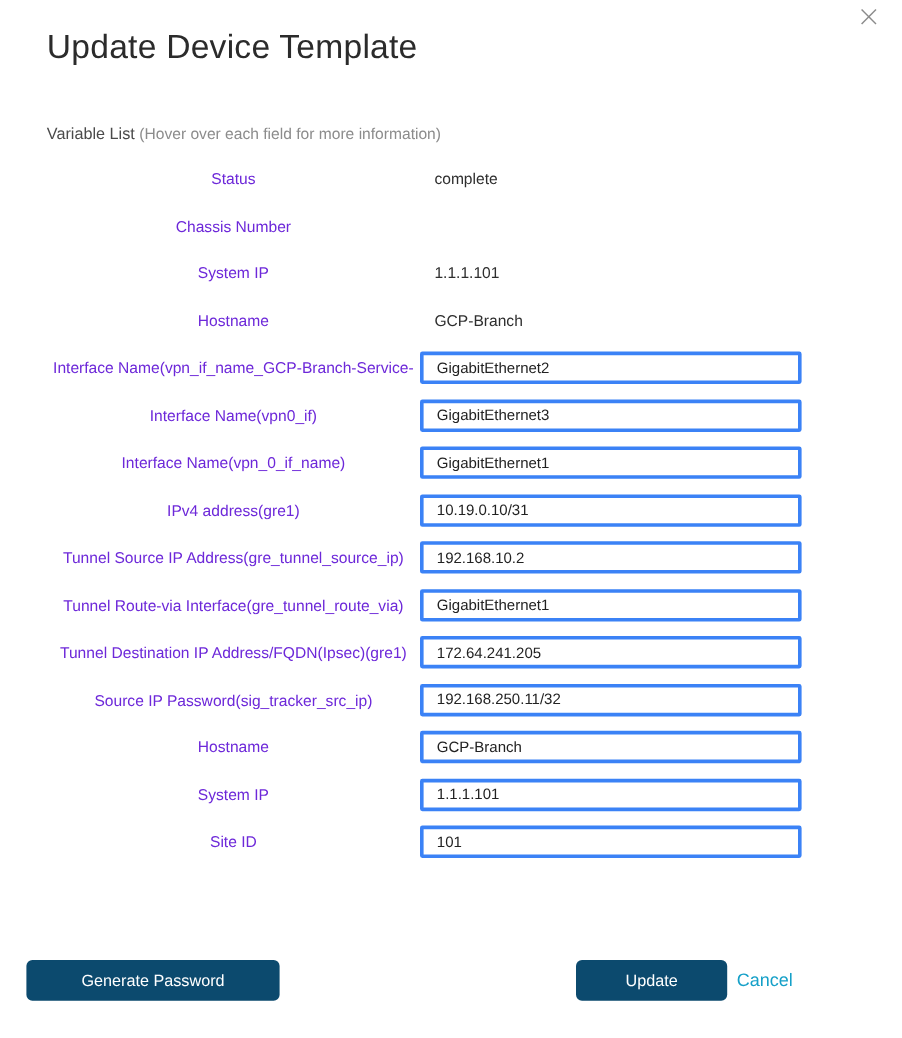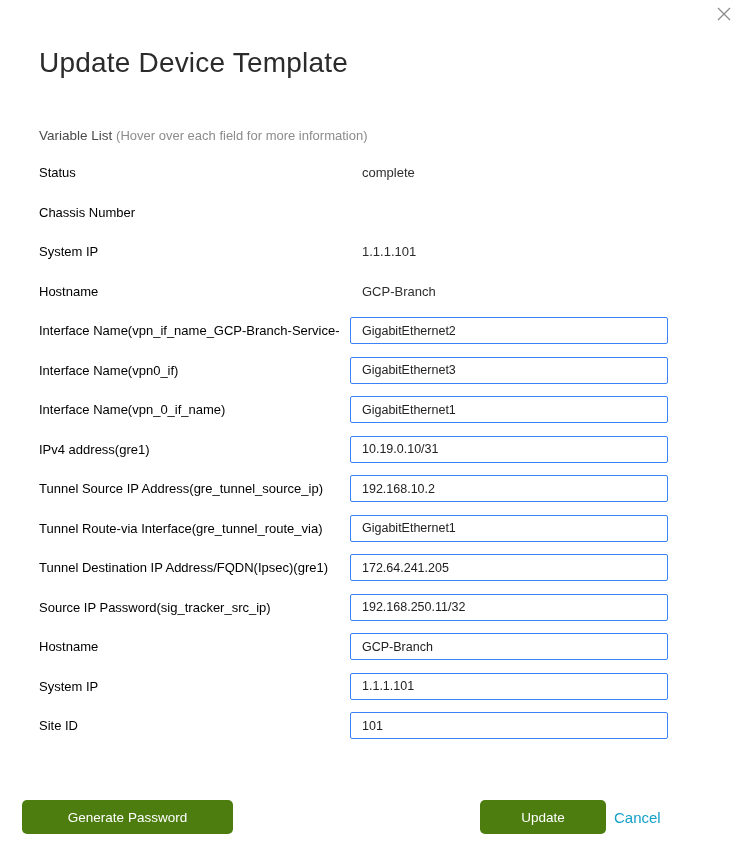--- a/index.html
+++ b/index.html
@@ -19,21 +19,20 @@
     display: flex; align-items: center; justify-content: center;
   }
   .close-btn svg { display: block; }
 
   .dialog-title {
     font-size: 28px;
     font-weight: 300;
     letter-spacing: 0.2px;
     color: #2b2b2b;
     line-height: 34px;
-    margin-top: 24px;
   }
 
   .section-head { margin-top: 48px; font-size: 13.5px; line-height: 15px; }
   .section-head .head-label { font-weight: normal; color: #4a4a4a; }
   .section-head .head-note { font-weight: normal; color: #8c8c8c; font-size: 13px; }
 
   .rows { margin-top: 16px; width: 668px; }
   .row {
     display: flex;
     align-items: center;
@@ -41,52 +40,53 @@
     margin-bottom: 12.5px;
     width: 668px;
   }
   
   .rows .row:nth-child(2) { margin-top: 0; }
 
   .row-label {
     width: 311px;
     min-width: 311px;
     font-size: 13px;
-    color: #000000;
+    color: #6d28d9;
     white-space: nowrap;
     overflow: hidden;
+    text-align: center;
   }
   .row-value-static {
     padding-left: 12px;
     font-size: 13px;
     color: #2e2e2e;
     white-space: nowrap;
     text-align: center;
   }
   .row-input {
     width: 318px;
     height: 27px;
-    border: 1px solid #3b82f6;
+    border: 3px solid #3b82f6;
     border-radius: 2px;
     padding: 0 10px 0 11px;
     font-family: "Liberation Sans", "DejaVu Sans", sans-serif;
     font-size: 12.5px;
     color: #222;
     background: #fff;
     outline: none;
   }
 
   .footer { position: absolute; left: 0; top: 800px; width: 752px; height: 34px; }
   .btn {
     position: absolute;
     top: 0;
     height: 34px;
     border: none;
     border-radius: 5px;
-    background: #4d7c0f;
+    background: #0c4a6e;
     color: #ffffff;
     font-family: "Liberation Sans", "DejaVu Sans", sans-serif;
     font-size: 13.5px;
     cursor: pointer;
     display: flex; align-items: center; justify-content: center;
   }
   .btn-generate { left: 22px; width: 211px; }
   .btn-update { left: 432px; width: 126px; margin-left: 48px; }
   .link-cancel {
     position: absolute;

